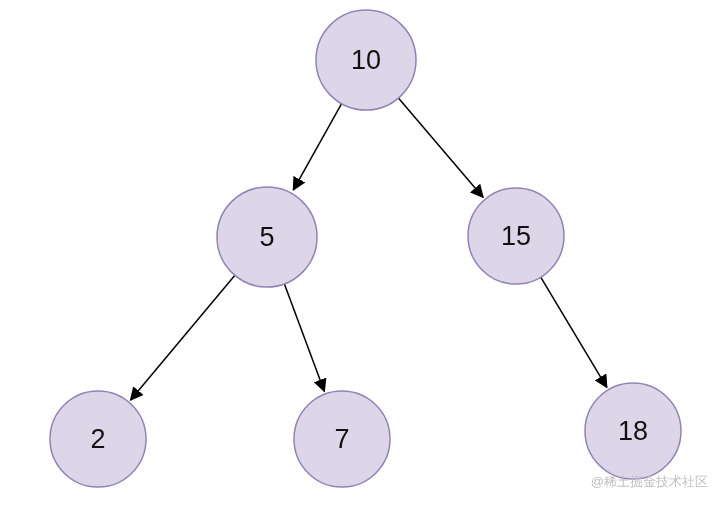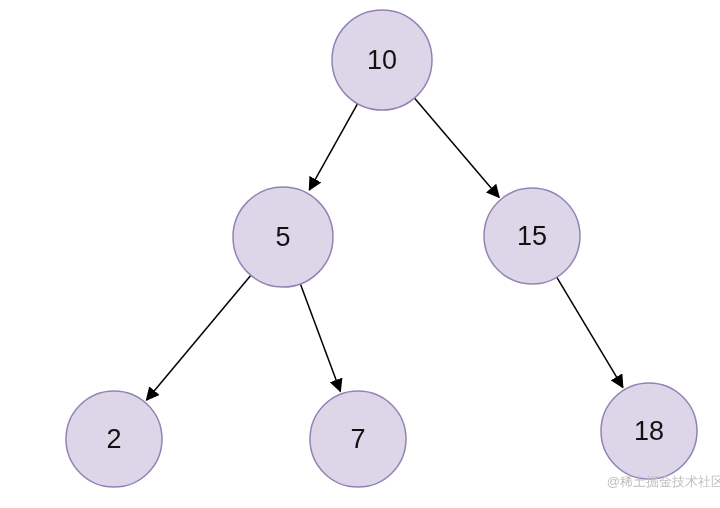--- a/index.html
+++ b/index.html
@@ -9,21 +9,20 @@
     width: 720px;
     height: 508px;
     overflow: hidden;
     font-family: "Liberation Sans", sans-serif;
   }
   .stage {
     position: relative;
     width: 588px;
     height: 508px;
     background: #ffffff;
-    padding-left: 16px;
   }
   svg {
     display: block;
   }
   .node-label {
     font-family: "Liberation Sans", sans-serif;
     font-size: 27px;
     fill: #111111;
   }
   .edge-line {

